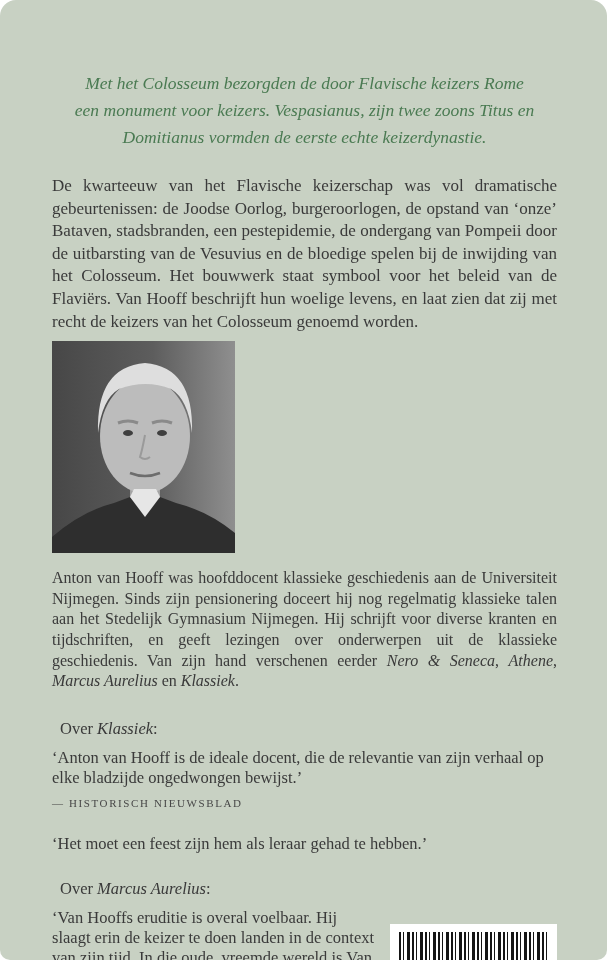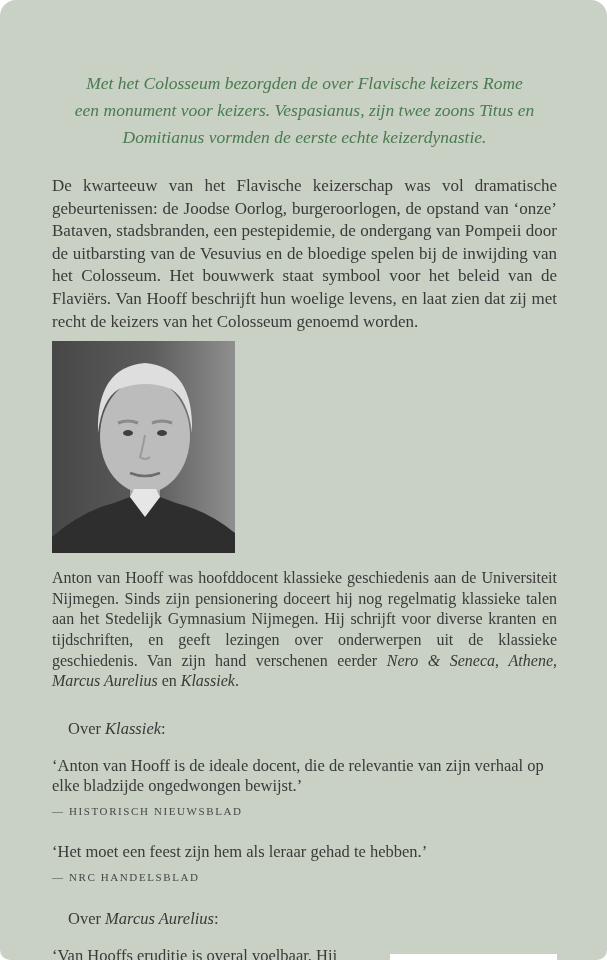--- a/index.html
+++ b/index.html
@@ -24,21 +24,21 @@
   .blurb { margin: 24px 0 0; text-align: justify; font-size: 17px; line-height: 22.6px; }
   
   .author-row { margin-top: 8px; display: flex; gap: 13px; align-items: flex-start; flex-direction: column; }
   .photo { width: 183px; height: 212px; flex: 0 0 auto; }
   .photo svg { display: block; width: 183px; height: 212px; }
   .bio { margin: 2px 0 0; flex: 1; text-align: justify; font-size: 16px; line-height: 20.6px; }
   .bio i { font-style: italic; }
   
   .reviews { margin-top: 26px; font-size: 16.5px; }
   .review { margin: 0 0 24px; }
-  .review-heading { margin: 16px; line-height: 22px; }
+  .review-heading { margin: 8px; line-height: 22px; }
   .review-heading i { font-style: italic; }
   .review-quote { margin: 2px 0 0; line-height: 20px; }
   .review-source { margin: 8px 0 0; font-size: 11px; letter-spacing: 1.6px; color: #474747; line-height: 14px; }
   
   .barcode-float {
     float: right;
     width: 167px; height: 122px;
     margin: 46px 0 0 14px;
     background: #ffffff;
     padding: 8px 9px 0;
@@ -63,21 +63,21 @@
   }
   
   .footer-site { margin-top: 18px; font-size: 16px; color: #b91c1c; }
 </style>
 </head>
 <body>
 
 <div class="cover">
 
   <div class="tagline">
-    <div>Met het Colosseum bezorgden de over Flavische keizers Rome</div>
+    <div>Met het Colosseum bezorgden de door Flavische keizers Rome</div>
     <div>een monument voor keizers. Vespasianus, zijn twee zoons Titus en</div>
     <div>Domitianus vormden de eerste echte keizerdynastie.</div>
   </div>
 
   <p class="blurb" lang="nl">De kwarteeuw van het Flavische keizerschap was vol dramatische gebeurtenissen: de Joodse Oorlog, burgeroorlogen, de opstand van ‘onze’ Bataven, stadsbranden, een pestepidemie, de ondergang van Pompeii door de uitbarsting van de Vesuvius en de bloedige spelen bij de inwijding van het Colosseum. Het bouwwerk staat symbool voor het beleid van de Flaviërs. Van Hooff beschrijft hun woelige levens, en laat zien dat zij met recht de keizers van het Colosseum genoemd worden.</p>
 
   <div class="author-row">
     <div class="photo">
       <svg viewBox="0 0 183 212" aria-hidden="true">
         <defs>
@@ -107,21 +107,20 @@
   <div class="reviews">
 
     <div class="review">
       <p class="review-heading"><span>Over </span><i>Klassiek</i><span>:</span></p>
       <p class="review-quote">‘Anton van Hooff is de ideale docent, die de relevantie van zijn verhaal op elke bladzijde ongedwongen bewijst.’</p>
       <p class="review-source">— HISTORISCH NIEUWSBLAD</p>
     </div>
 
     <div class="review">
       <p class="review-quote">‘Het moet een feest zijn hem als leraar gehad te hebben.’</p>
-      <p class="review-source">— NRC HANDELSBLAD</p>
     </div>
 
     <div class="review">
       <div class="barcode-float">
         <div class="barcode-bars"></div>
         <div class="barcode-number">9 789026 327421</div>
       </div>
       <p class="review-heading"><span>Over </span><i>Marcus Aurelius</i><span>:</span></p>
       <p class="review-quote">‘Van Hooffs eruditie is overal voelbaar. Hij slaagt erin de keizer te doen landen in de context van zijn tijd. In die oude, vreemde wereld is Van Hooff een ideale gids.’</p>
       <p class="review-source">— TROUW</p>

